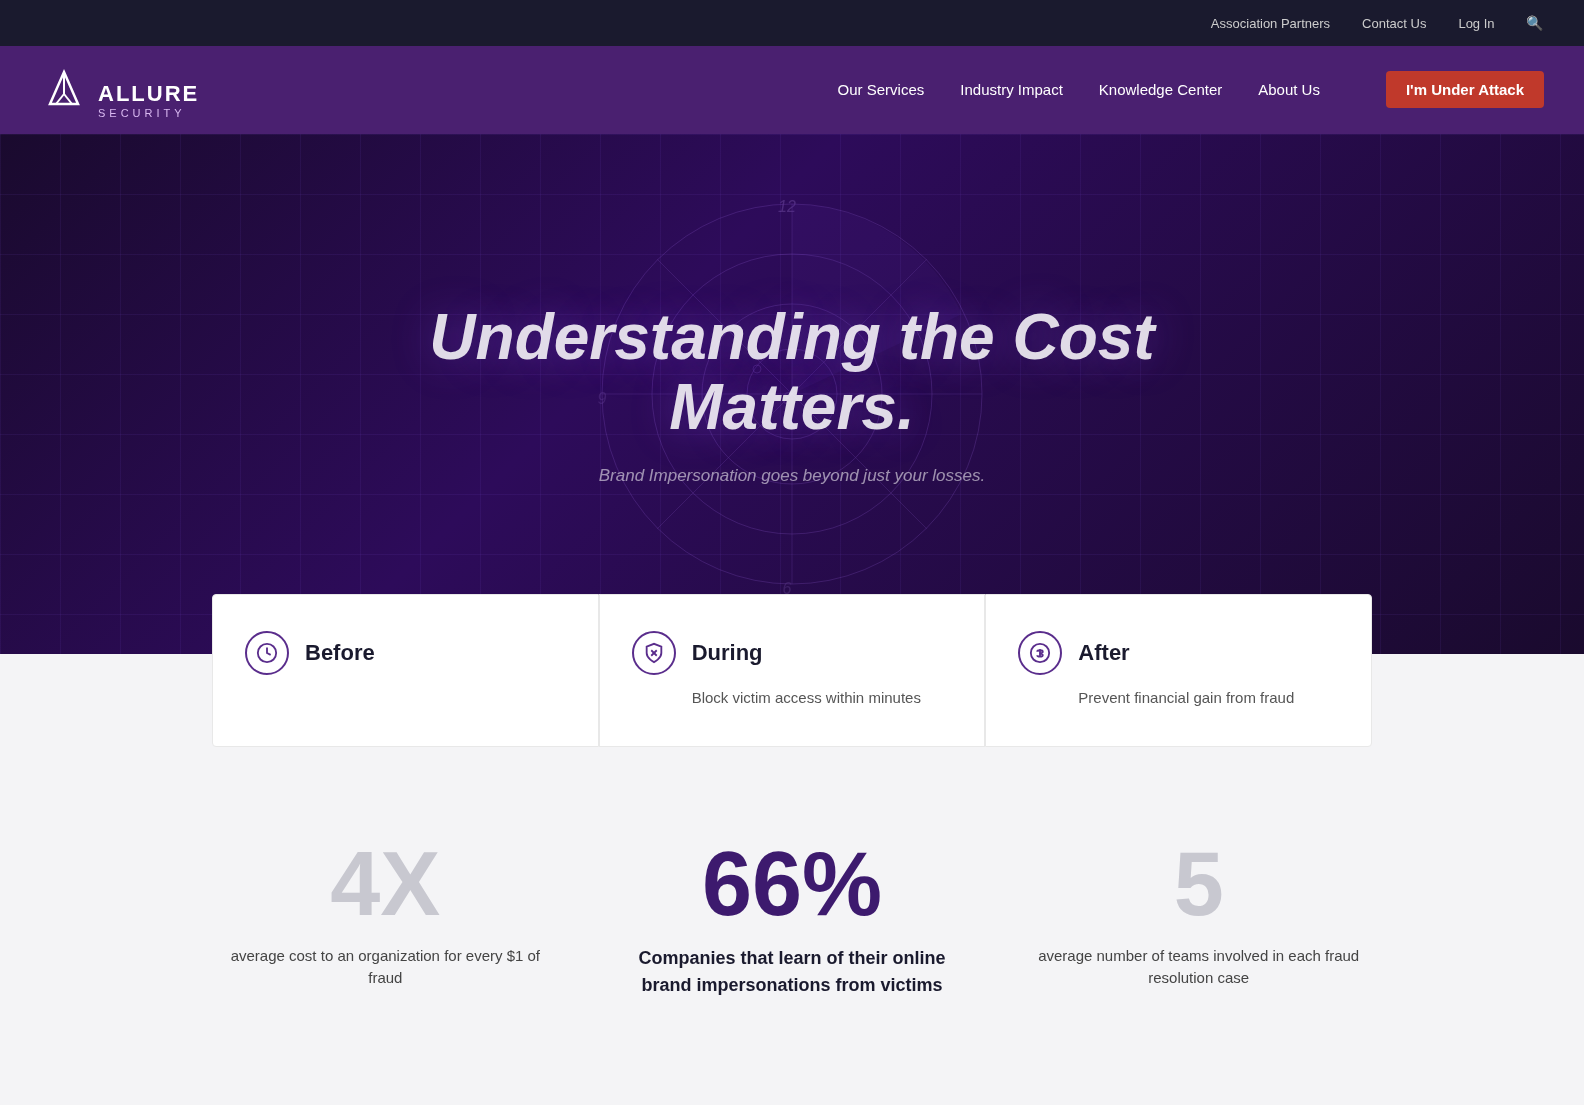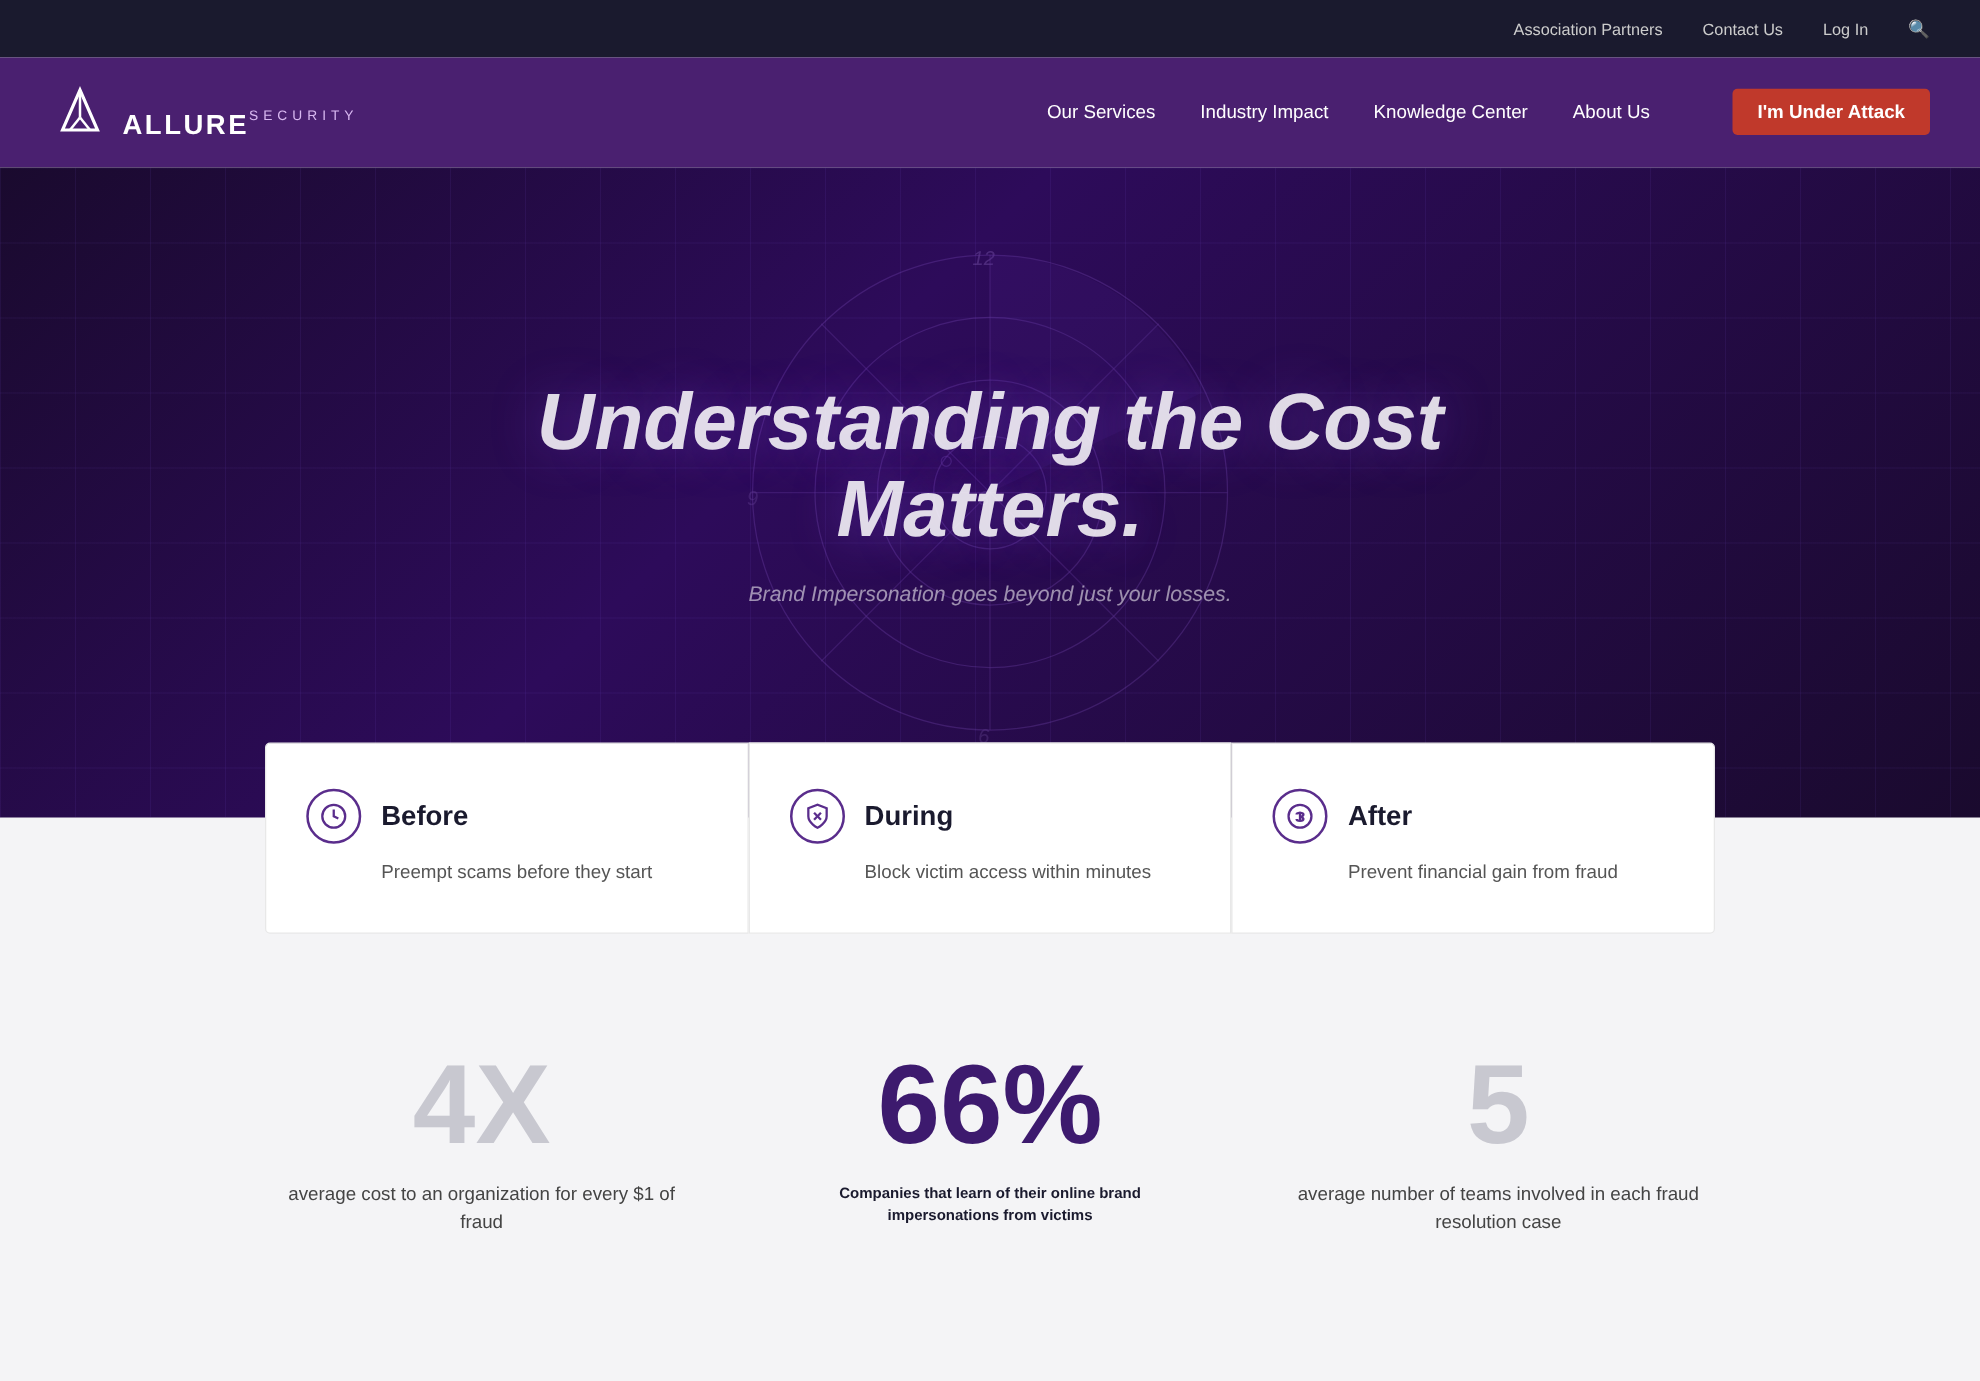--- a/index.html
+++ b/index.html
@@ -41,20 +41,21 @@
       gap: 10px;
       margin-right: auto;
       text-decoration: none;
     }
     .logo-icon {
       width: 48px;
       height: 48px;
     }
     .logo-text {
       display: flex;
+      flex-direction: column;
       margin-top: 20px;
     }
     .logo-name {
       color: #fff;
       font-size: 22px;
       font-weight: bold;
       letter-spacing: 2px;
     }
     .logo-sub {
       color: #d8b8f0;
@@ -222,21 +223,21 @@
       line-height: 1;
       margin-bottom: 16px;
     }
     .stat-number.muted { color: #c8c8d0; }
     .stat-number.accent { color: #3d1a6e; }
     .stat-desc {
       font-size: 15px;
       color: #444;
       line-height: 1.5;
     }
-    .stat-desc.bold { font-weight: 700; font-size: 12px; color: #1a1a2e; }
+    .stat-desc.bold { font-weight: 700; font-size: 18px; color: #1a1a2e; }
   </style>
 </head>
 <body>
 
 <div class="utility-bar">
   <a href="#">Association Partners</a>
   <a href="#">Contact Us</a>
   <a href="#">Log In</a>
   <span class="search-icon-wrap">🔍</span>
 </div>
@@ -303,21 +304,20 @@
     <div class="feature-card-header">
       <div class="feature-icon">
 
         <svg width="22" height="22" viewBox="0 0 24 24" fill="none" stroke="#5a2d8c" stroke-width="2">
           <circle cx="12" cy="12" r="10"></circle>
           <polyline points="12 6 12 12 16 14"></polyline>
         </svg>
       </div>
       <span class="feature-title">Before</span>
     </div>
-    <p class="feature-desc">Preempt scams before they start</p>
   </div>
 
   <div class="feature-card">
     <div class="feature-card-header">
       <div class="feature-icon">
 
         <svg width="22" height="22" viewBox="0 0 24 24" fill="none" stroke="#5a2d8c" stroke-width="2">
           <path d="M12 22s8-4 8-10V5l-8-3-8 3v7c0 6 8 10 8 10z"></path>
           <line x1="9" y1="9" x2="15" y2="15"></line>
           <line x1="15" y1="9" x2="9" y2="15"></line>

